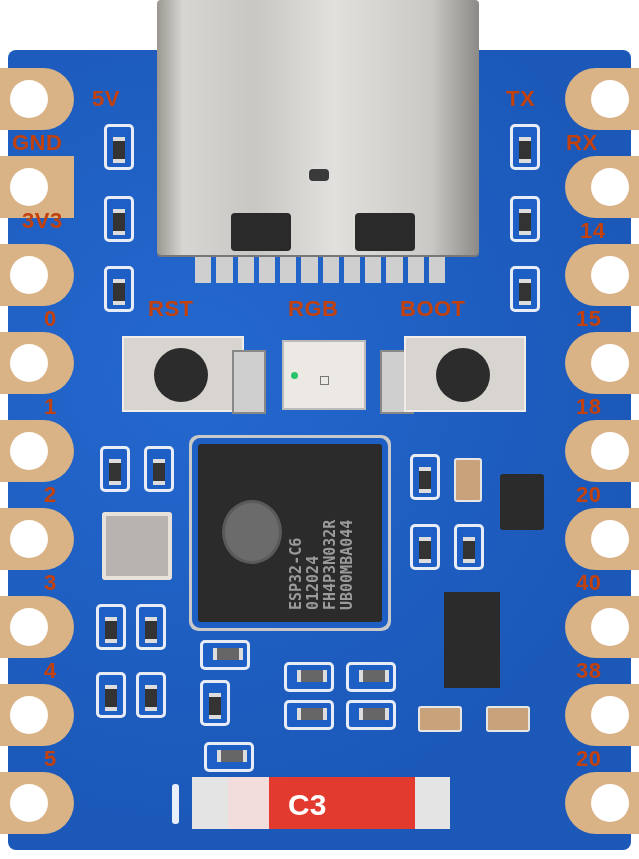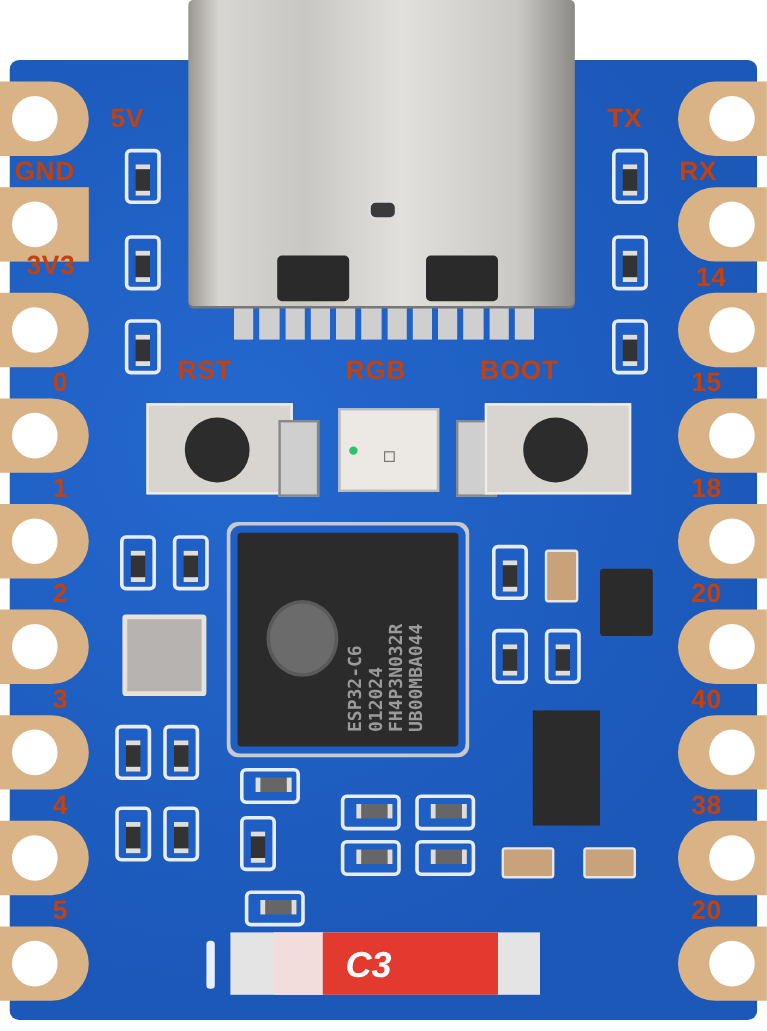--- a/index.html
+++ b/index.html
@@ -32,21 +32,21 @@
   .smd{position:absolute;width:24px;height:40px;border:3px solid #e7ecf6;border-radius:5px;background:#1d5fc4;}
   .smd::after{content:"";position:absolute;left:6px;top:10px;width:12px;height:18px;background:#333;border-top:4px solid #ddd;border-bottom:4px solid #ddd;}
   .hsmd{position:absolute;width:44px;height:24px;border:3px solid #e7ecf6;border-radius:5px;background:#1d5fc4;}
   .hsmd::after{content:"";position:absolute;left:10px;top:5px;width:22px;height:12px;background:#666;border-left:4px solid #ddd;border-right:4px solid #ddd;}
   .xtal{position:absolute;left:102px;top:512px;width:62px;height:60px;background:#b6b3b0;border:4px solid #e8e3da;border-radius:3px;}
   .ic{position:absolute;background:#2b2b2b;}
   .cap-t{position:absolute;width:40px;height:22px;background:#c8a27a;border:2px solid #e6e6e6;border-radius:3px;}
   .antenna{position:absolute;left:192px;top:777px;width:258px;height:52px;background:#e4e4e4;}
   .antenna .red{position:absolute;left:77px;top:0;width:146px;height:52px;background:#e23a2f;}
   .antenna .pink{position:absolute;left:36px;top:0;width:42px;height:52px;background:#f2dcdc;}
-  .c3{position:absolute;left:288px;top:788px;font-size:30px;font-weight:bold;color:#fff;font-style:italic;}
+  .c3{position:absolute;left:288px;top:788px;font-size:30px;font-weight:bold;color:#fff;}
   .bar{position:absolute;left:172px;top:784px;width:7px;height:40px;background:#e8eefa;border-radius:3px;}
 </style>
 </head>
 <body>
 
 <div class="board"></div>
 
 <div class="pin left" style="top:68px">
     <div class="hole"></div>
   </div>

